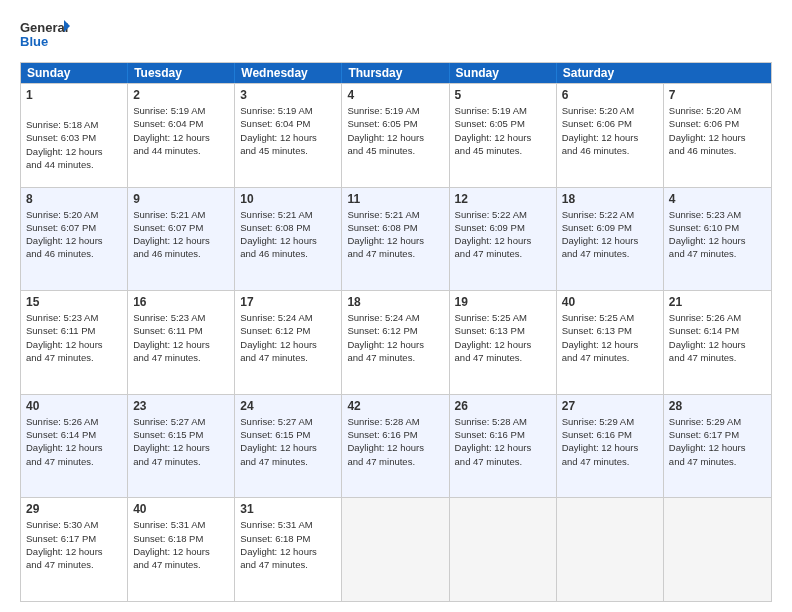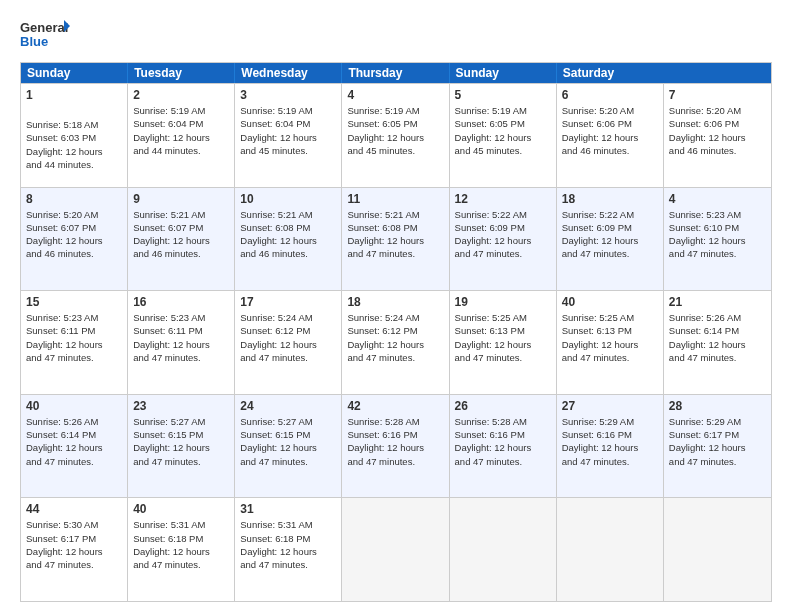--- a/index.html
+++ b/index.html
@@ -320,21 +320,21 @@
           <div class="cal-cell alt-row">
             <span class="day-num">28</span>
             <div class="day-info" style="white-space: pre-line;">Sunrise: 5:29 AM
 Sunset: 6:17 PM
 Daylight: 12 hours
 and 47 minutes.</div>
           </div>
         </div>
         <div class="cal-row">
           <div class="cal-cell">
-            <span class="day-num">44</span>
+            <span class="day-num">29</span>
             <div class="day-info" style="white-space: pre-line;">Sunrise: 5:30 AM
 Sunset: 6:17 PM
 Daylight: 12 hours
 and 47 minutes.</div>
           </div>
           <div class="cal-cell">
             <span class="day-num">40</span>
             <div class="day-info" style="white-space: pre-line;">Sunrise: 5:31 AM
 Sunset: 6:18 PM
 Daylight: 12 hours

